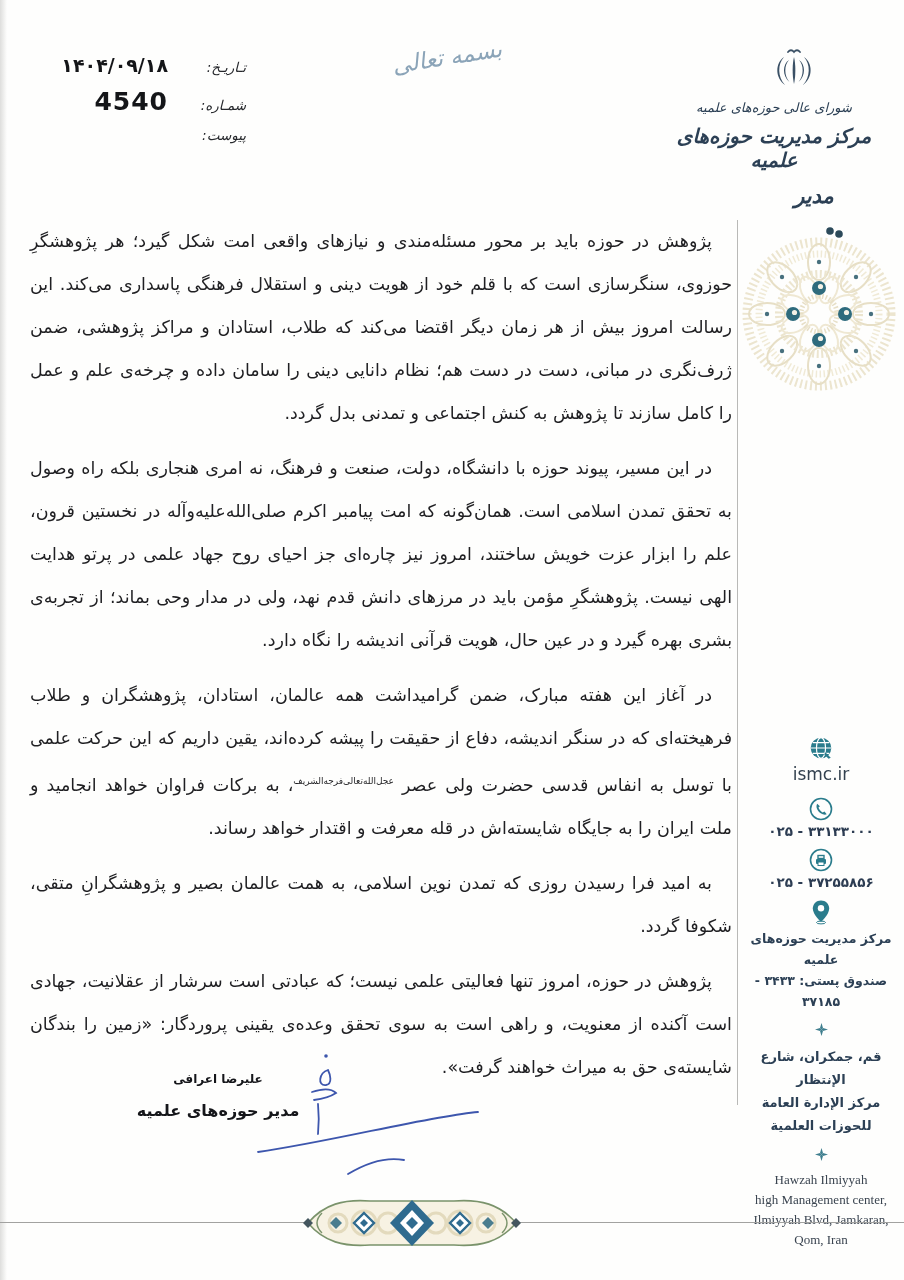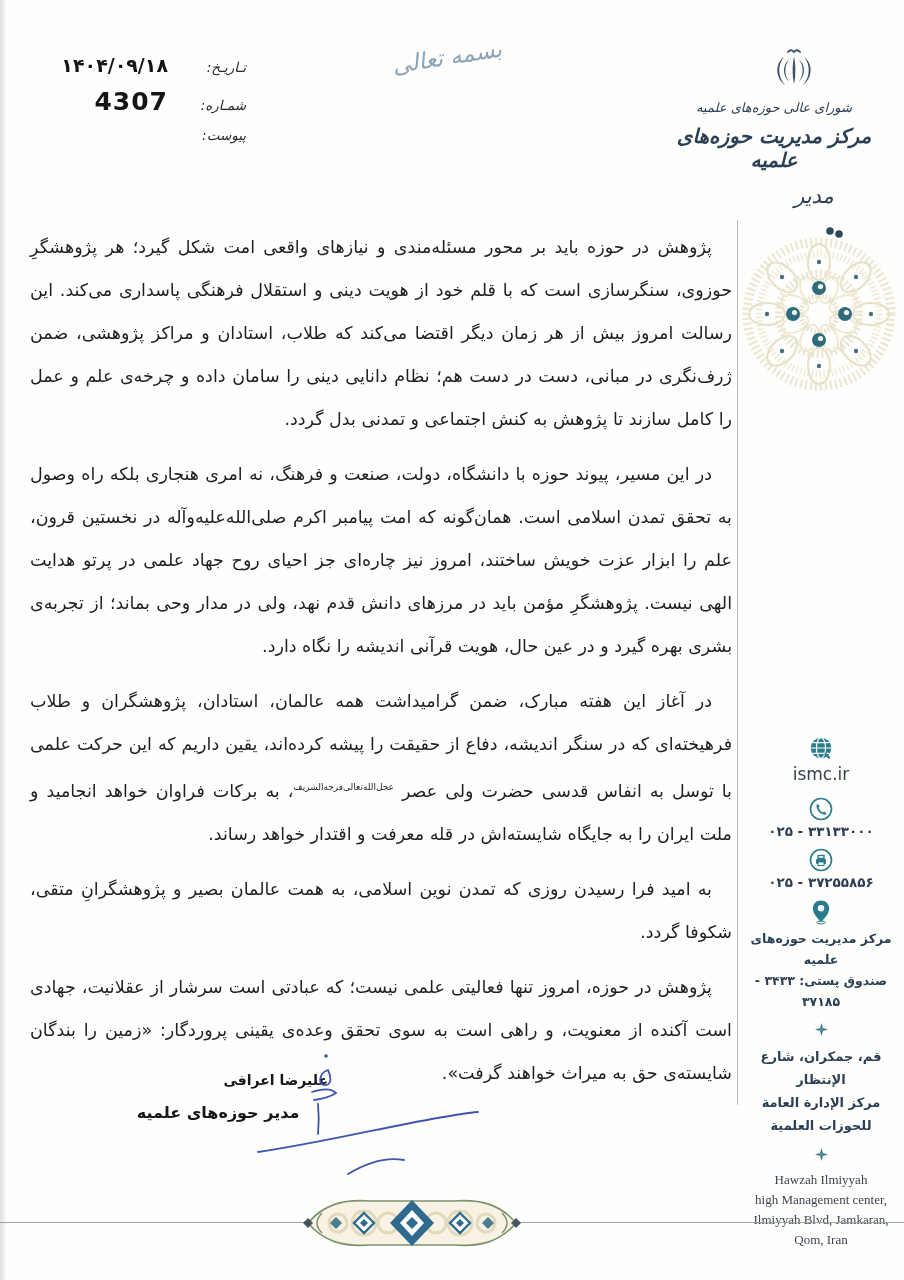--- a/index.html
+++ b/index.html
@@ -19,31 +19,31 @@
   .meta-value.date{font-size:19px;}
   .meta-value.num{font-size:25px;letter-spacing:1px;}
   
   #bismillah{left:382px;top:44px;width:130px;text-align:center;
     font-style:italic;font-size:23px;color:#8ba4b8;transform:rotate(-9deg);}
   
   #org{left:652px;top:100px;width:244px;text-align:center;direction:rtl;color:#2c4055;}
   #org .l1{font-size:13px;font-style:italic;margin-bottom:9px;}
   #org .l2{font-size:20px;font-weight:bold;font-style:italic;}
   #role{left:762px;top:184px;width:104px;text-align:center;direction:rtl;
-    font-size:21px;font-weight:normal;font-style:italic;color:#2c4055;}
+    font-size:21px;font-weight:bold;font-style:italic;color:#2c4055;}
   
   #vline{left:737px;top:220px;width:1px;height:885px;background:#b9b9b7;}
-  #letter-body{left:30px;top:226px;width:702px;direction:rtl;text-align:justify;
+  #letter-body{left:30px;top:220px;width:702px;direction:rtl;text-align:justify;
     font-size:17.5px;line-height:43px;color:#1f1f22;}
   #letter-body p{margin:0 0 12px 0;text-indent:20px;}
   #letter-body p:last-child{margin-bottom:0;}
   .honorific{font-size:9px;vertical-align:7px;letter-spacing:0;}
   
   #sig-block{left:108px;top:1072px;width:220px;direction:rtl;text-align:center;color:#15161a;}
-  #sig-block .name{font-size:14px;font-weight:bold;margin-bottom:15px;text-align:right;}
+  #sig-block .name{font-size:12px;font-weight:bold;margin-bottom:15px;}
   #sig-block .title{font-size:16px;font-weight:bold;}
   
   #sidebar{left:742px;top:735px;width:158px;text-align:center;direction:rtl;}
   #sidebar .ico{display:block;margin:0 auto;}
   .site{font-size:17px;color:#33414f;direction:ltr;margin:3px 0 13px;}
   .tel{font-size:13.5px;font-weight:bold;color:#2c3c52;direction:ltr;margin:2px 0 9px;letter-spacing:.5px;}
   .addr-fa{font-size:12.5px;line-height:21px;color:#2c4055;font-weight:600;margin-top:3px;}
   .addr-ar{font-size:13px;line-height:23px;color:#2c4055;font-weight:600;}
   .addr-en{font-family:"Liberation Serif",serif;font-size:13px;line-height:20px;
     color:#3a4450;direction:ltr;}
@@ -57,21 +57,21 @@
 <div id="page">
   <div class="abs" id="scan-edge"></div>
 
   <div class="abs" id="meta">
     <div class="meta-row">
       <span class="meta-label">تـاریـخ:</span>
       <span class="meta-value date">۱۴۰۴/۰۹/۱۸</span>
     </div>
     <div class="meta-row">
       <span class="meta-label">شمـاره:</span>
-      <span class="meta-value num">4307</span>
+      <span class="meta-value num">4540</span>
     </div>
     <div class="meta-row">
       <span class="meta-label">پیوست:</span>
     </div>
   </div>
 
   <div class="abs" id="bismillah">بسمه تعالی</div>
 
   <svg class="abs" style="left:772px;top:46px;" width="44" height="50" viewBox="0 0 44 50">
     <g fill="#3a5065">

